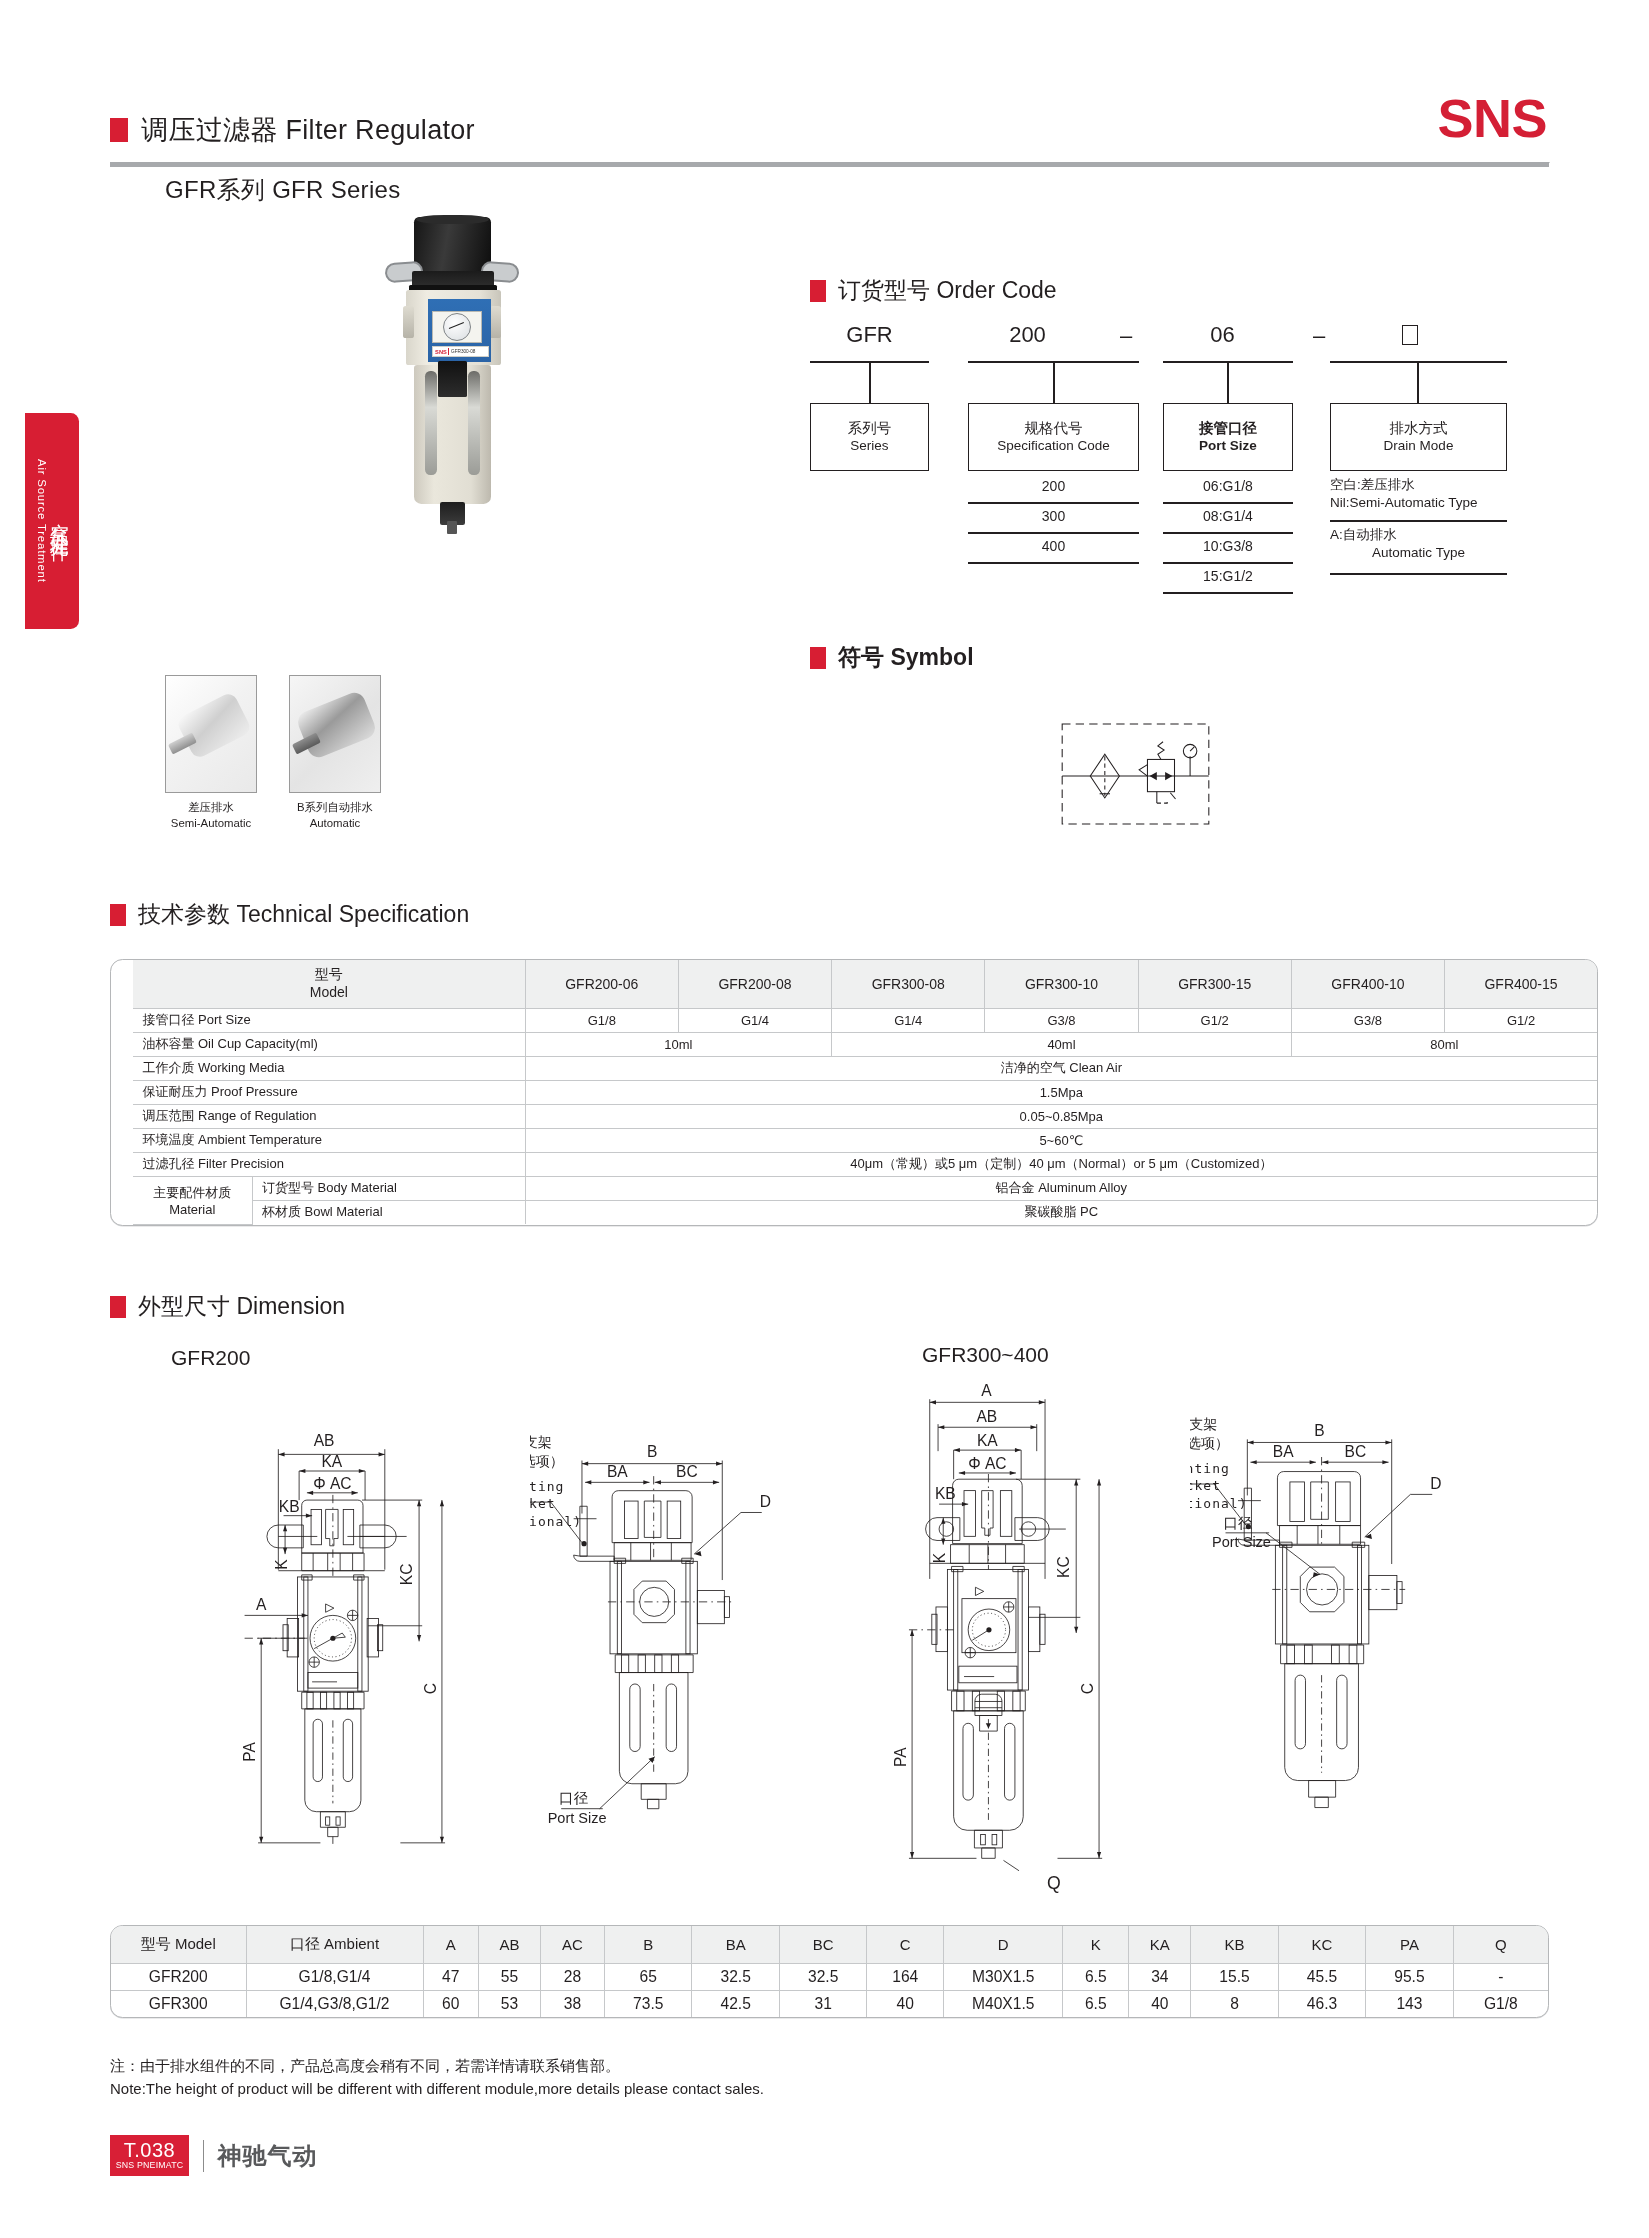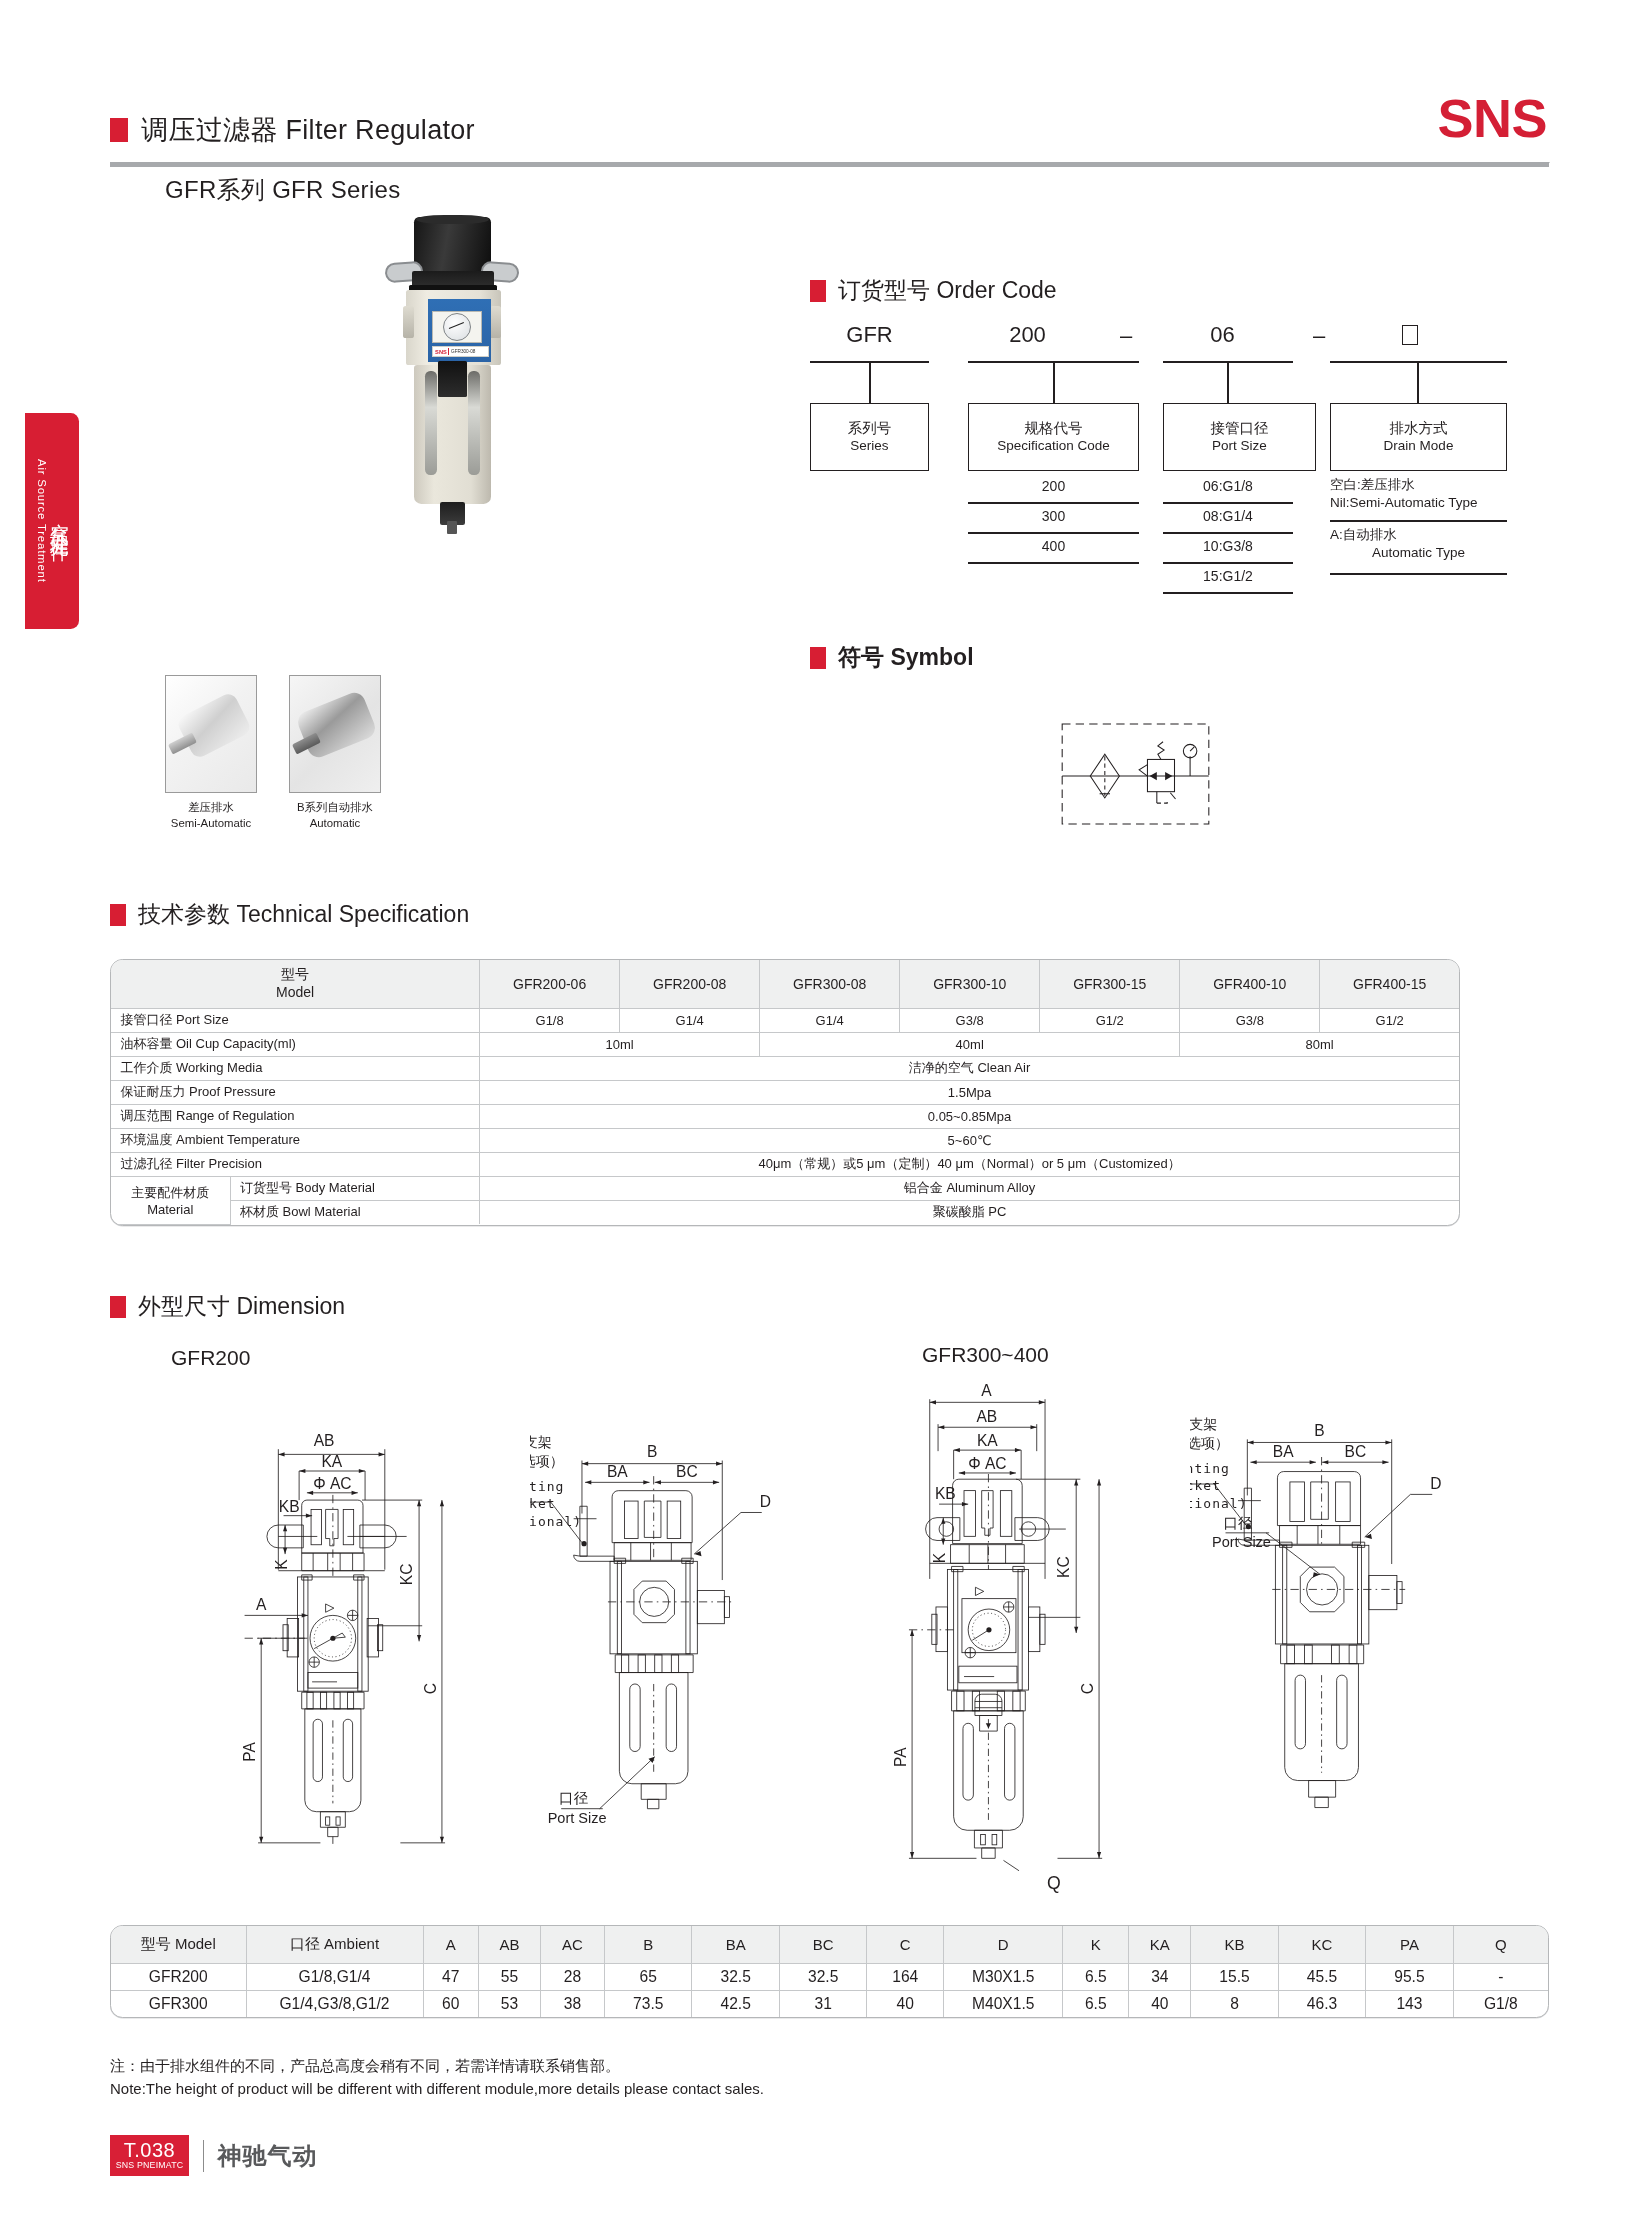--- a/index.html
+++ b/index.html
@@ -156,21 +156,21 @@
     border: 1px solid #b5b7b9;
     border-radius: 12.5px;
     overflow: hidden;
     background: #fff;
     box-shadow: 0 0.5px 0 #d5d6d8;
   }
   table { border-collapse: collapse; width: 100%; }
   td, th { border: 0.5px solid #c6c8ca; font-weight: normal; }
 
   
-  #spec-card { left: 110px; top: 959px; width: 1350px; }
+  #spec-card { left: 110px; top: 959px; width: 1488px; padding-left: 22px; }
   #spec-table td { font-size: 13px; padding: 0 5.2px; height: 24px; text-align: center; }
   #spec-table td.lbl { text-align: left; padding-left: 9.4px; }
   #spec-table tr.hd td { background: #eff0f0; height: 48px; font-size: 14px; }
   #spec-table td.mdl { line-height: 1.25; }
   #spec-table tr td:first-child { border-left: none; }
   #spec-table tr td:last-child { border-right: none; }
   #spec-table tr:first-child td { border-top: none; }
   #spec-table tr:last-child td { border-bottom: none; }
 
   
@@ -299,21 +299,21 @@
       <div class="oc-stem-v" style="left:607px;top:6.2px; height:42px;"></div>
 
       <div class="oc-box" style="left:0;    top:48px; width:119px; height:68px;">
         <div class="cn">系列号</div>
         <div class="en">Series</div>
       </div>
       <div class="oc-box" style="left:158px;top:48px; width:171px; height:68px;">
         <div class="cn">规格代号</div>
         <div class="en">Specification Code</div>
       </div>
-      <div class="oc-box" style="left:353px;top:48px; width:153px; height:68px;">
+      <div class="oc-box" style="left:353px;top:48px; width:130px; height:68px;font-weight:bold;">
         <div class="cn">接管口径</div>
         <div class="en">Port Size</div>
       </div>
       <div class="oc-box" style="left:520px;top:48px;width:177px; height:68px;">
         <div class="cn">排水方式</div>
         <div class="en">Drain Mode</div>
       </div>
 
       <div class="oc-opt" style="left:158px;top:123px;width:171px;">200</div>
       <div class="oc-optline" style="left:158px;top:147px;width:171px;"></div>

